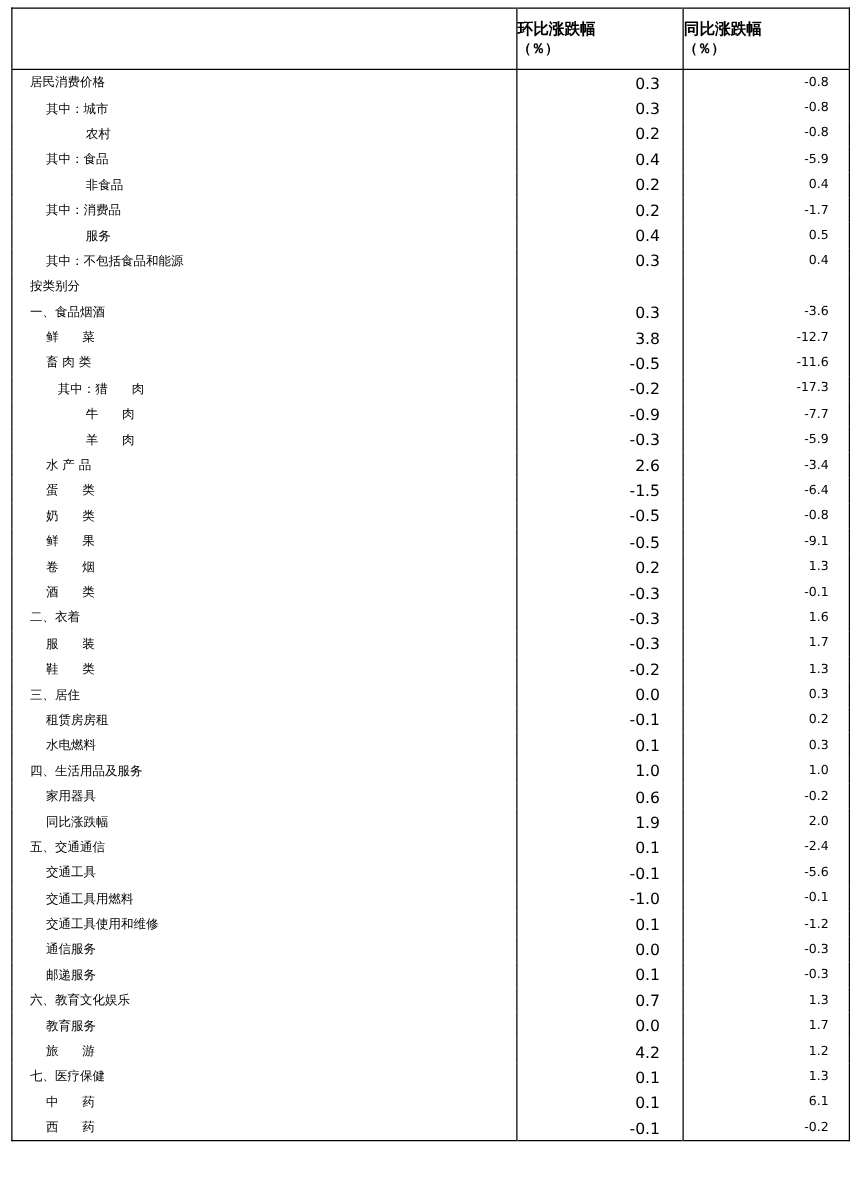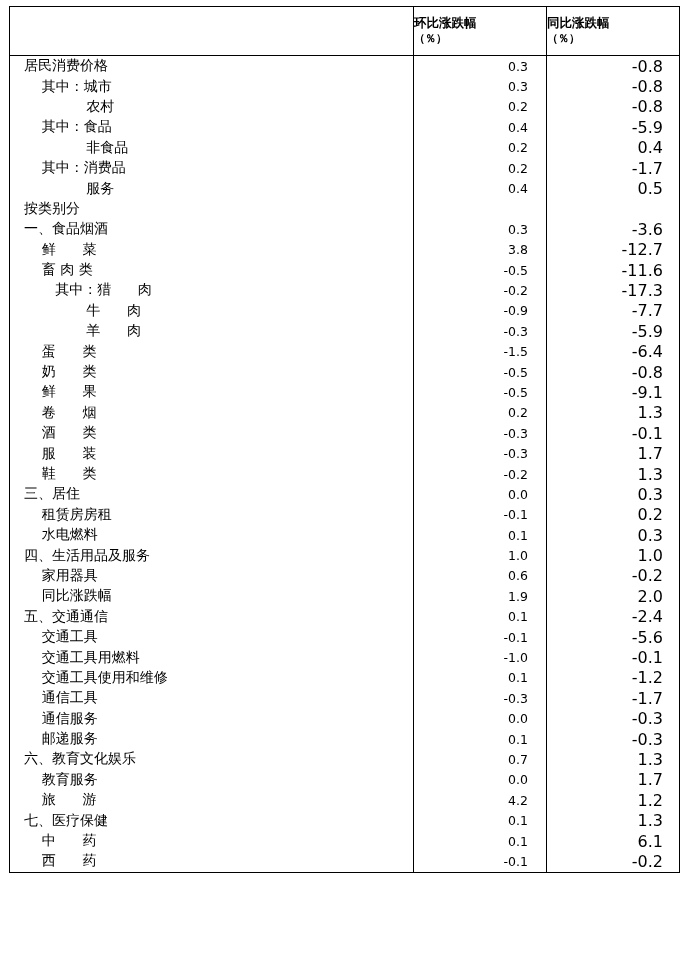--- a/index.html
+++ b/index.html
@@ -67,33 +67,33 @@
   }
   thead th .sub {
     display: block;
     font-size: 11px;
   }
   tbody td.t-label {
     border-right: 1.2px solid #000;
     height: 20.4px;
     white-space: pre;
     padding-left: 14px;
-    font-size: 14px;
+    font-size: 10px;
   }
   tbody td.t-mom {
     border-right: 1.2px solid #000;
     text-align: right;
     padding-right: 18px;
     font-size: 12.5px;
     height: 20.4px;
   }
   tbody td.t-yoy {
     text-align: right;
     padding-right: 16px;
-    font-size: 16px;
+    font-size: 10px;
     height: 20.4px;
   }
   tbody tr:last-child td { border-bottom: none; }
 </style>
 </head>
 <body>
 
 <div id="sheet">
   <table class="cpi">
     <colgroup>
@@ -144,20 +144,25 @@
           <td class="t-label">    其中：消费品</td>
           <td class="t-mom">0.2</td>
           <td class="t-yoy">-1.7</td>
         </tr>
         <tr>
           <td class="t-label">              服务</td>
           <td class="t-mom">0.4</td>
           <td class="t-yoy">0.5</td>
         </tr>
         <tr>
+          <td class="t-label">    其中：不包括食品和能源</td>
+          <td class="t-mom">0.3</td>
+          <td class="t-yoy">0.4</td>
+        </tr>
+        <tr>
           <td class="t-label">按类别分</td>
           <td class="t-mom"></td>
           <td class="t-yoy"></td>
         </tr>
         <tr>
           <td class="t-label">一、食品烟酒</td>
           <td class="t-mom">0.3</td>
           <td class="t-yoy">-3.6</td>
         </tr>
         <tr>
@@ -179,20 +184,25 @@
           <td class="t-label">              牛      肉</td>
           <td class="t-mom">-0.9</td>
           <td class="t-yoy">-7.7</td>
         </tr>
         <tr>
           <td class="t-label">              羊      肉</td>
           <td class="t-mom">-0.3</td>
           <td class="t-yoy">-5.9</td>
         </tr>
         <tr>
+          <td class="t-label">    水 产 品</td>
+          <td class="t-mom">2.6</td>
+          <td class="t-yoy">-3.4</td>
+        </tr>
+        <tr>
           <td class="t-label">    蛋      类</td>
           <td class="t-mom">-1.5</td>
           <td class="t-yoy">-6.4</td>
         </tr>
         <tr>
           <td class="t-label">    奶      类</td>
           <td class="t-mom">-0.5</td>
           <td class="t-yoy">-0.8</td>
         </tr>
         <tr>
@@ -204,20 +214,25 @@
           <td class="t-label">    卷      烟</td>
           <td class="t-mom">0.2</td>
           <td class="t-yoy">1.3</td>
         </tr>
         <tr>
           <td class="t-label">    酒      类</td>
           <td class="t-mom">-0.3</td>
           <td class="t-yoy">-0.1</td>
         </tr>
         <tr>
+          <td class="t-label">二、衣着</td>
+          <td class="t-mom">-0.3</td>
+          <td class="t-yoy">1.6</td>
+        </tr>
+        <tr>
           <td class="t-label">    服      装</td>
           <td class="t-mom">-0.3</td>
           <td class="t-yoy">1.7</td>
         </tr>
         <tr>
           <td class="t-label">    鞋      类</td>
           <td class="t-mom">-0.2</td>
           <td class="t-yoy">1.3</td>
         </tr>
         <tr>
@@ -262,25 +277,20 @@
         </tr>
         <tr>
           <td class="t-label">    交通工具用燃料</td>
           <td class="t-mom">-1.0</td>
           <td class="t-yoy">-0.1</td>
         </tr>
         <tr>
           <td class="t-label">    交通工具使用和维修</td>
           <td class="t-mom">0.1</td>
           <td class="t-yoy">-1.2</td>
-        </tr>
-        <tr>
-          <td class="t-label">    通信工具</td>
-          <td class="t-mom">-0.3</td>
-          <td class="t-yoy">-1.7</td>
         </tr>
         <tr>
           <td class="t-label">    通信服务</td>
           <td class="t-mom">0.0</td>
           <td class="t-yoy">-0.3</td>
         </tr>
         <tr>
           <td class="t-label">    邮递服务</td>
           <td class="t-mom">0.1</td>
           <td class="t-yoy">-0.3</td>

